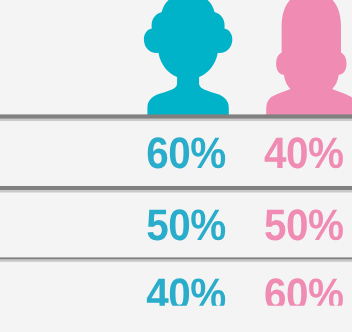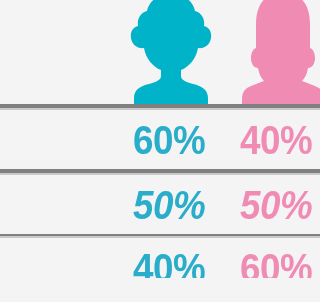--- a/index.html
+++ b/index.html
@@ -37,21 +37,21 @@
   .divider.d2{top:169px;}
   .divider.d3{top:232px;}
   .divider.d4{top:295px;}
 
   
   .data-row{
     position:absolute;left:0;width:320px;height:58px;
     background:#f4f4f4;
   }
   .data-row.r1{top:111px;}
-  .data-row.r2{top:176px;font-style:italic;}
+  .data-row.r2{top:176px;}
   .data-row.r3{top:239px;}
 
   .pct{
     position:absolute;top:50%;transform:translateY(-50%);
     font-family:"Liberation Sans",sans-serif;
     font-weight:bold;
     font-size:40px;
     line-height:1;
     letter-spacing:-0.5px;
     transform-origin:left center;

